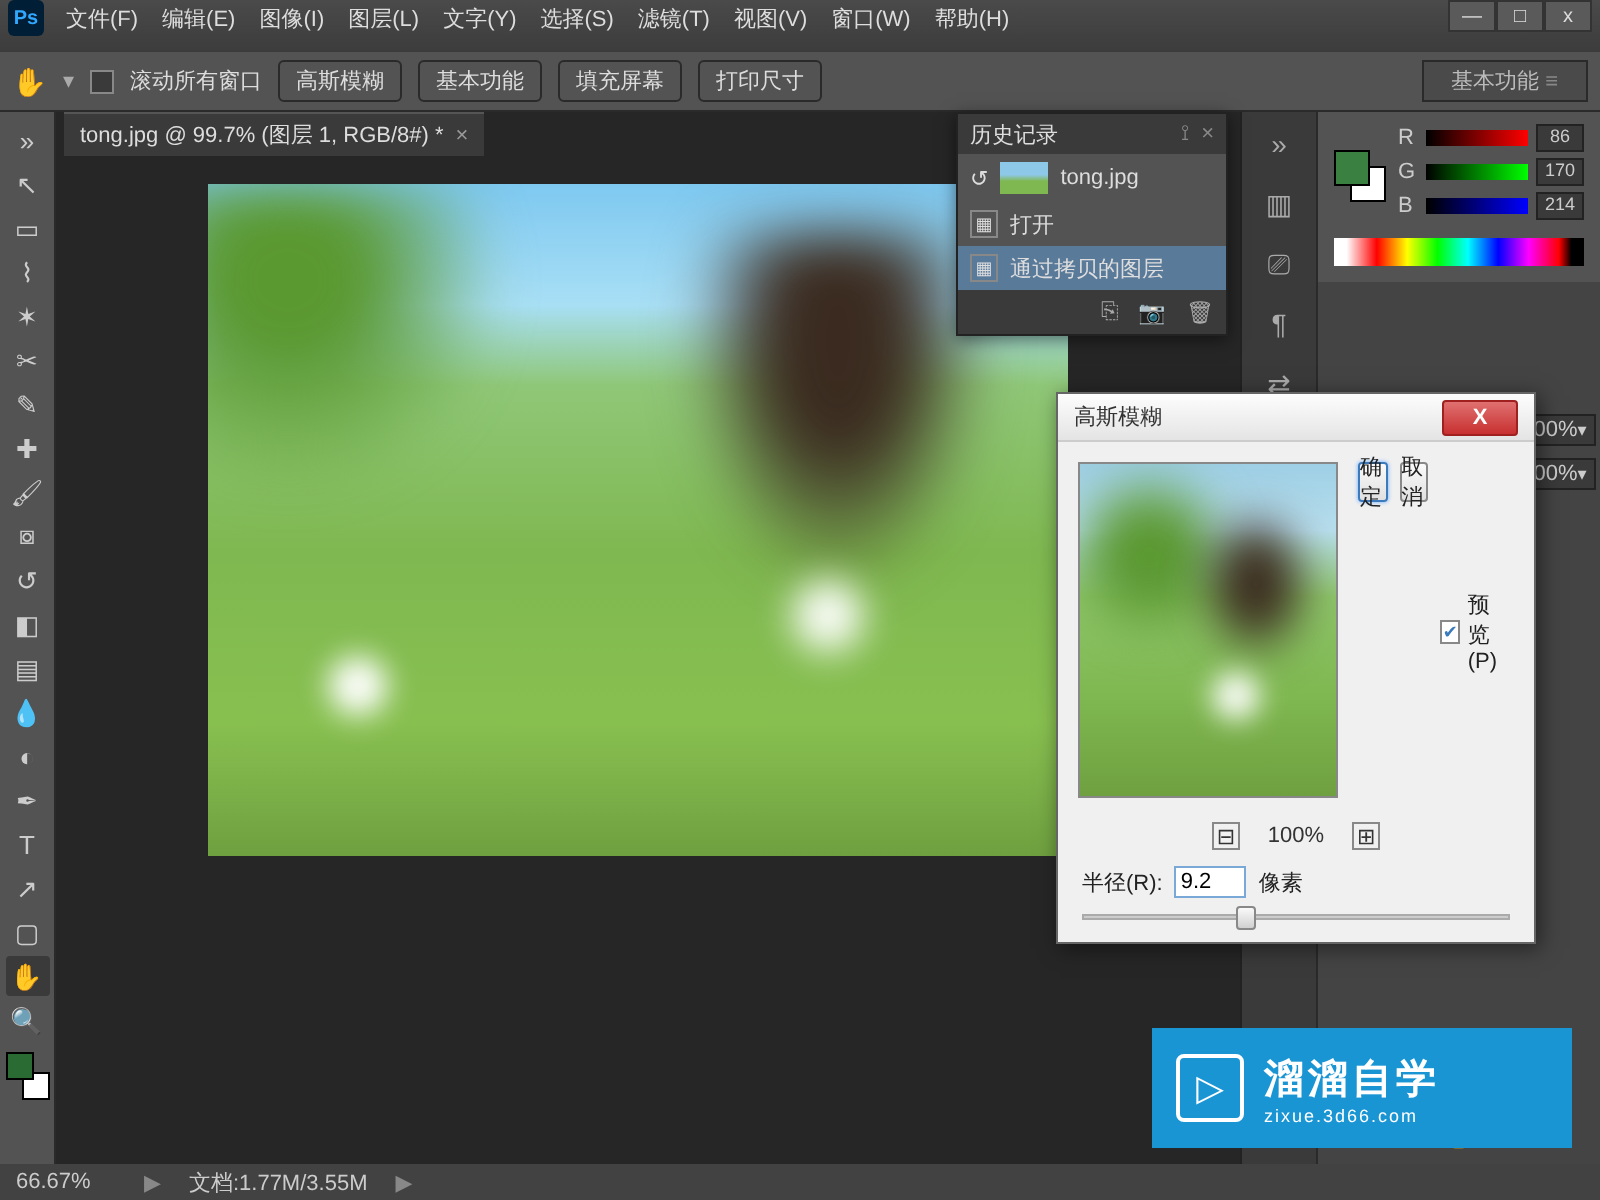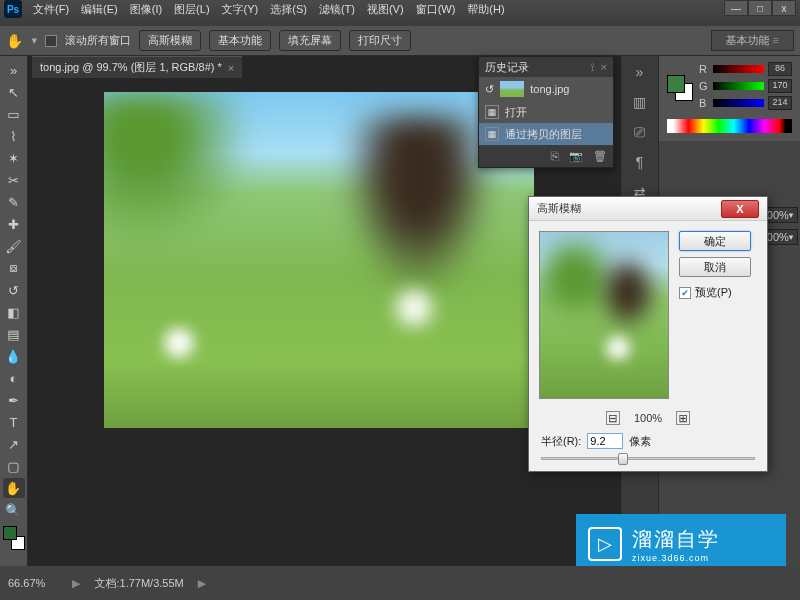--- a/index.html
+++ b/index.html
@@ -65,39 +65,39 @@
 .hist-foot{height:22px;background:#3a3a3a;display:flex;align-items:center;justify-content:flex-end;padding:0 6px;gap:10px;color:#aaa}
 
 .dialog{position:absolute;top:196px;left:528px;width:240px;background:#f0f0f0;border:1px solid #666;box-shadow:2px 2px 10px rgba(0,0,0,.5)}
 .dlg-title{height:24px;background:linear-gradient(#fdfdfd,#e4e4e4);display:flex;align-items:center;padding:0 8px;color:#333;border-bottom:1px solid #ccc}
 .dlg-close{margin-left:auto;width:38px;height:18px;background:linear-gradient(#e07070,#c83030);border:1px solid #a02020;border-radius:2px;color:#fff;display:flex;align-items:center;justify-content:center;font-weight:bold}
 .dlg-body{padding:10px;display:flex;gap:10px}
 .preview-box{width:130px;height:168px;border:1px solid #888;background:linear-gradient(180deg,#9ecfe5 0%,#b8dfee 20%,#8ec56a 40%,#7fb850 70%,#6fa040 100%);position:relative;overflow:hidden}
 .preview-box::before{content:"";position:absolute;top:0;left:-10px;width:90px;height:90px;background:radial-gradient(circle,#5a9830 30%,transparent 70%);filter:blur(10px)}
 .preview-box .ch{position:absolute;top:20px;right:10px;width:60px;height:80px;background:radial-gradient(ellipse,#3a2a1f 30%,transparent 70%);filter:blur(10px)}
 .preview-box .dd{position:absolute;bottom:30px;right:30px;width:40px;height:40px;background:radial-gradient(circle,#fff 20%,transparent 60%);filter:blur(6px)}
-.dlg-side{display:flex;flex-direction:column;gap:6px;width:72px}
+.dlg-side{display:flex;flex-direction:row;gap:6px;width:72px}
 .dlg-btn{height:20px;border:1px solid #888;background:linear-gradient(#fafafa,#e0e0e0);border-radius:2px;display:flex;align-items:center;justify-content:center;color:#222}
 .dlg-btn.primary{border:1px solid #3a7abd;box-shadow:0 0 2px #6af}
 .dlg-chk{display:flex;align-items:center;gap:4px;color:#222;margin-top:2px}
 .dlg-chk .box{width:12px;height:12px;border:1px solid #888;background:#fff;display:flex;align-items:center;justify-content:center;color:#3a7abd;font-size:9px}
 .zoom-row{display:flex;align-items:center;justify-content:center;gap:14px;color:#333;padding:2px 0 8px}
 .zoom-row .zb{width:14px;height:14px;border:1px solid #888;display:flex;align-items:center;justify-content:center}
 .radius-row{display:flex;align-items:center;gap:6px;padding:0 12px 6px;color:#222}
 .radius-row input{width:36px;height:16px;border:1px solid #7aa9d8;background:#fff;color:#000;text-align:left;padding:0 2px;font-size:11px}
 .dlg-slider{height:16px;padding:0 12px 10px;display:flex;align-items:center}
 .dlg-slider .tr{flex:1;height:3px;background:#ccc;border:1px solid #aaa;position:relative}
 .dlg-slider .th{position:absolute;top:-5px;left:36%;width:10px;height:12px;background:linear-gradient(#fafafa,#d0d0d0);border:1px solid #888;border-radius:2px}
 
 .watermark{position:absolute;right:14px;bottom:26px;width:210px;height:60px;background:#1a95d4;display:flex;align-items:center;padding:0 12px;gap:10px;color:#fff}
 .wm-logo{width:34px;height:34px;border:2px solid #fff;border-radius:4px;display:flex;align-items:center;justify-content:center;font-size:18px}
-.wm-text .big{font-size:20px;font-weight:normal;letter-spacing:2px}
+.wm-text .big{font-size:20px;font-weight:bold;letter-spacing:2px}
 .wm-text .small{font-size:9px;letter-spacing:1px}
 
-.status{position:absolute;bottom:0;left:0;right:0;height:34px;background:#424242;color:#ccc;display:flex;align-items:center;padding:0 8px;gap:14px;font-size:10px}
+.status{position:absolute;bottom:0;left:0;right:0;height:18px;background:#424242;color:#ccc;display:flex;align-items:center;padding:0 8px;gap:14px;font-size:10px}
 .status .zoom-val{width:50px}
 .status .tri{color:#888}
 </style>
 </head>
 <body>
 
 <div class="titlebar">
   <div class="ps-logo">Ps</div>
   <div class="menubar">
     <span>文件(F)</span>

